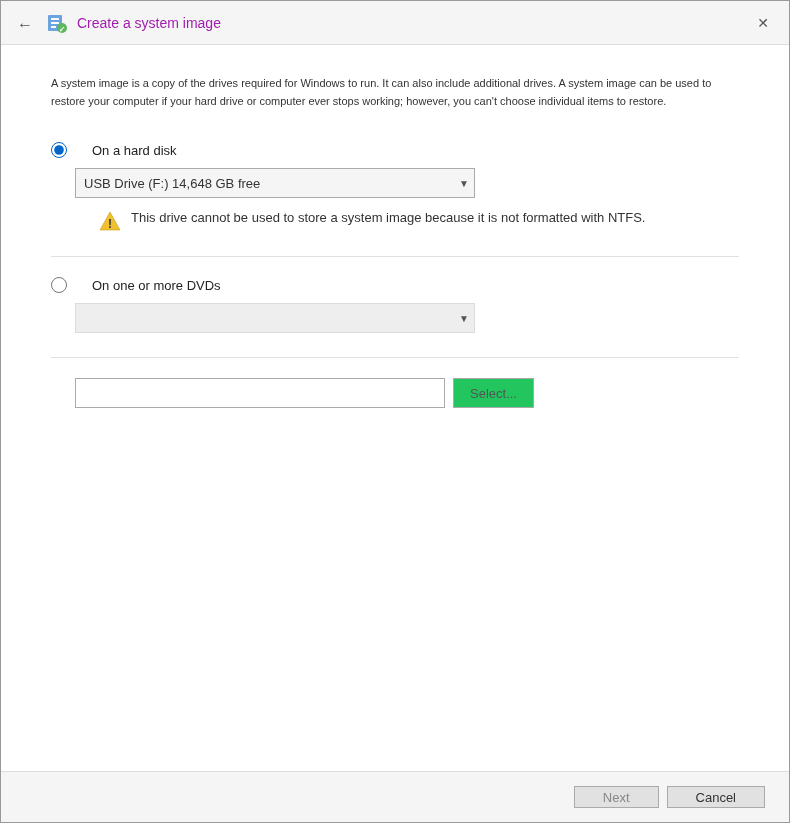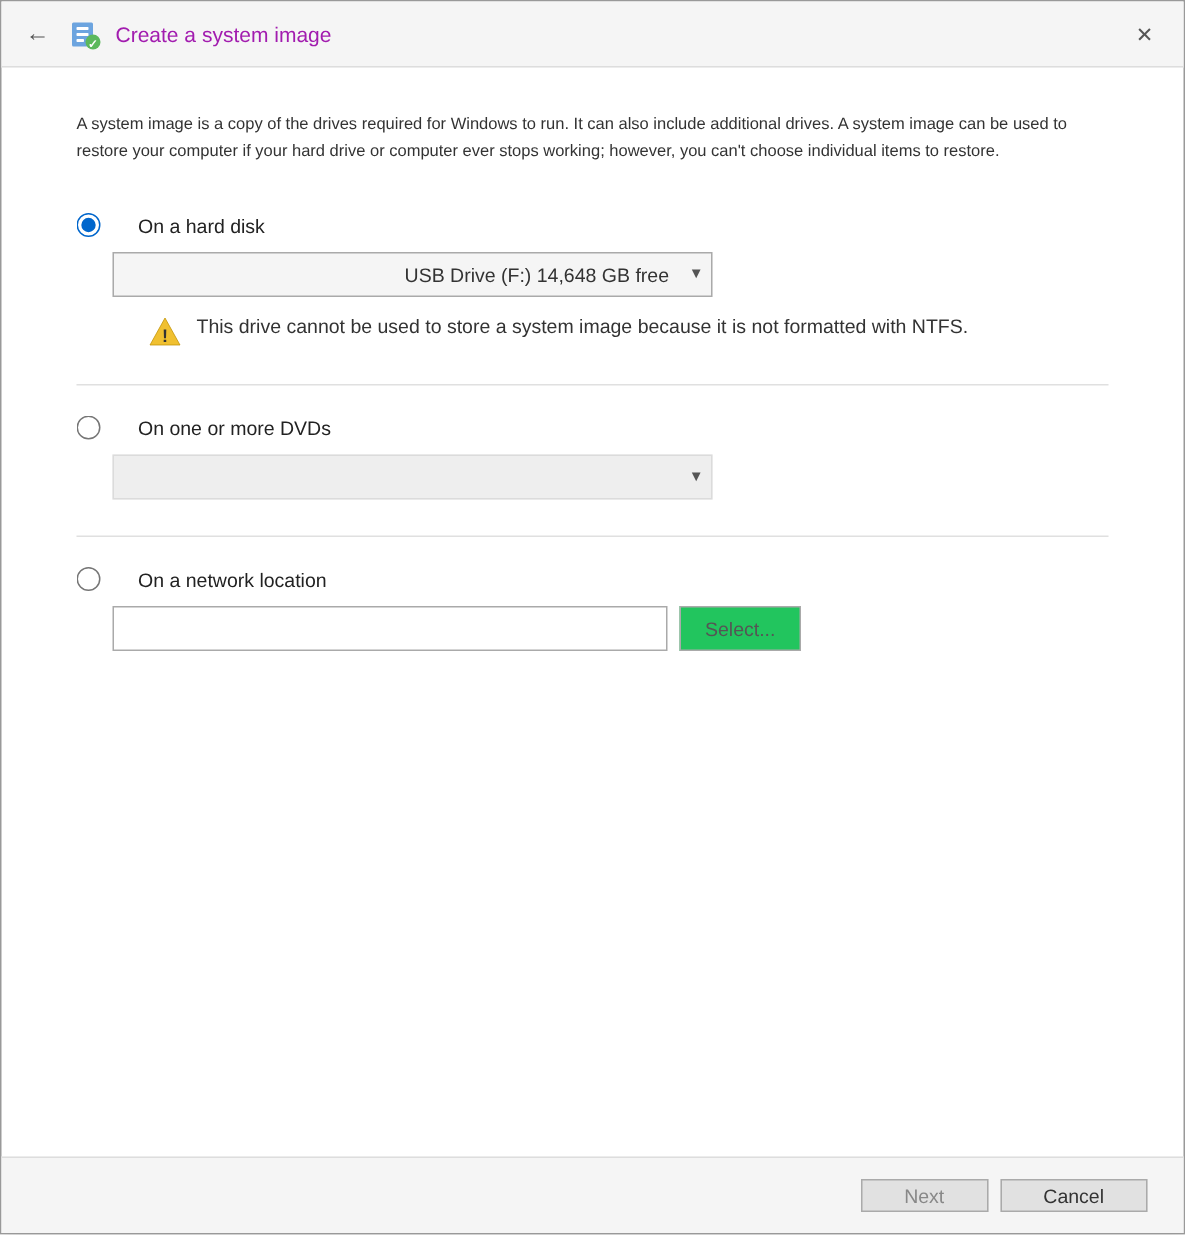--- a/index.html
+++ b/index.html
@@ -137,21 +137,20 @@
       height: 30px;
       padding: 4px 8px;
       font-size: 13px;
       border: 1px solid #aaa;
       background: #f5f5f5;
       appearance: none;
       -webkit-appearance: none;
       color: #333;
       cursor: pointer;
       padding-right: 28px;
-      text-align: right;
     }
 
     .dropdown-wrapper {
       position: relative;
       display: inline-block;
     }
 
     .dropdown-arrow {
       position: absolute;
       right: 6px;
@@ -319,24 +318,20 @@
             <option></option>
           </select>
           <span class="dropdown-arrow">▼</span>
         </div>
       </div>
     </div>
 
     <div class="divider"></div>
 
     <div class="option-section">
-      <label class="option-label">
-        <input type="radio" name="backup-location" style="">
-        <span>On a network location</span>
-      </label>
       <div class="network-input-row">
         <input type="text" class="network-input" placeholder="" style="">
         <button class="select-button">Select...</button>
       </div>
     </div>
 
   </div>
 
   <div class="footer">
     <button class="footer-button footer-button-next">Next</button>

